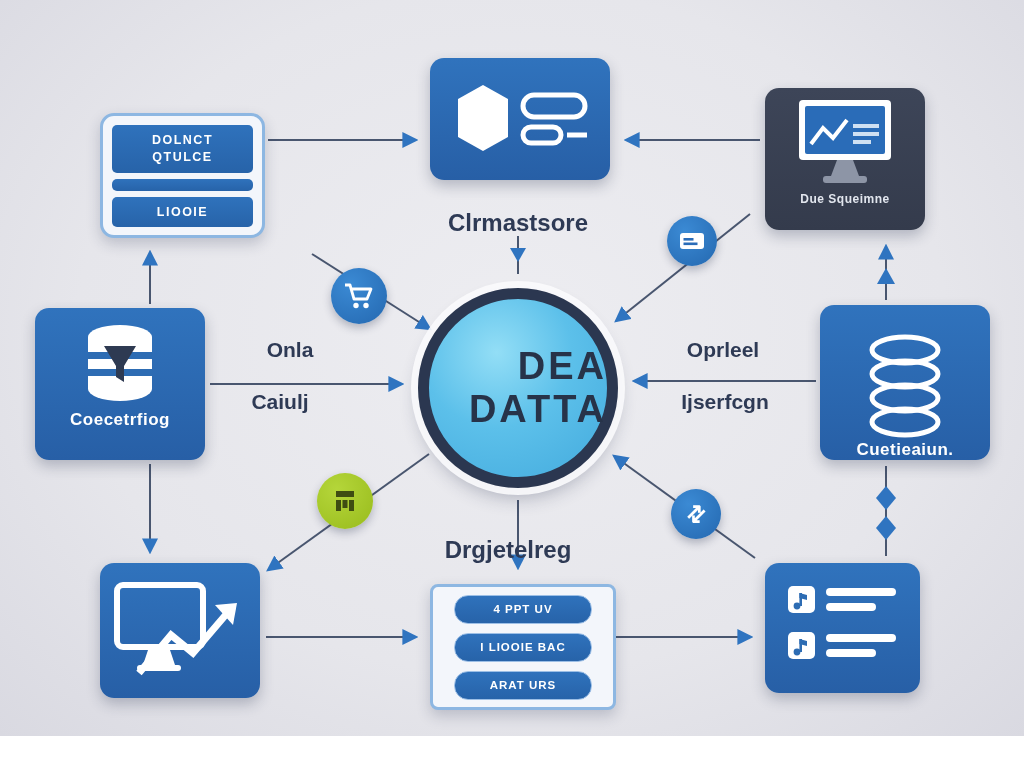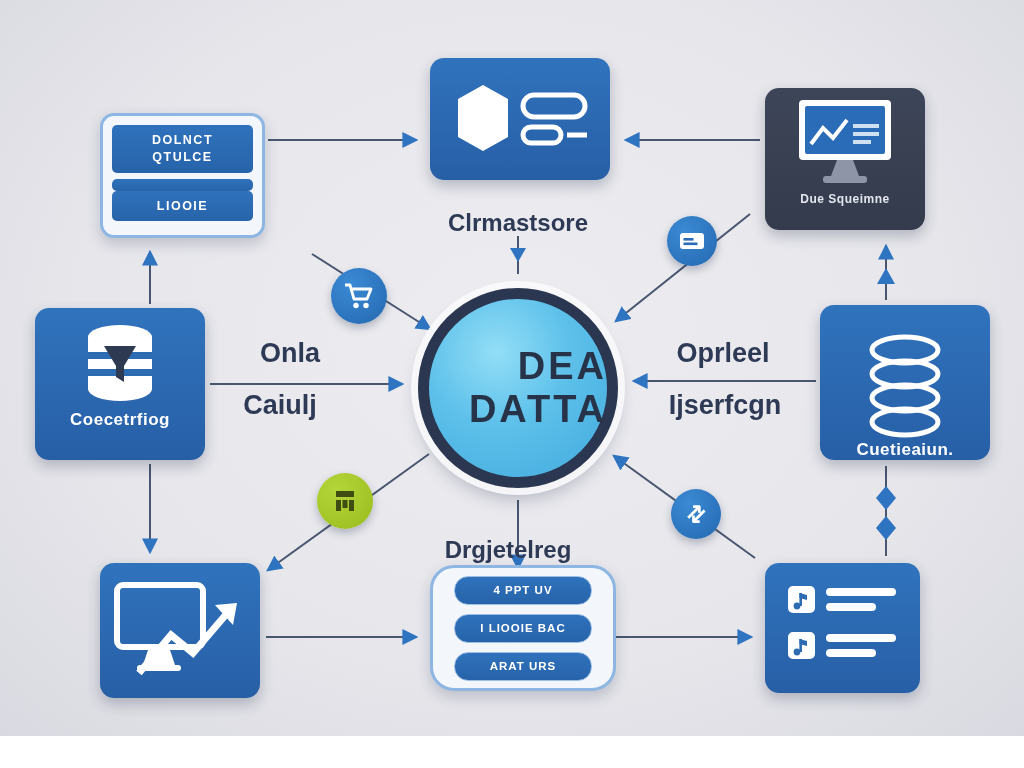--- a/index.html
+++ b/index.html
@@ -12,37 +12,37 @@
   .dark{background:linear-gradient(180deg,#3d4558,#343b4c);}
   .lightbox{background:#f3f6fb;border:3px solid #8db7e2;box-shadow:0 6px 14px rgba(40,50,80,.22);}
 
   
   .tl-card{left:100px;top:113px;width:165px;height:125px;padding:9px;box-sizing:border-box;}
   .tl-bar{background:linear-gradient(180deg,#2f72bc,#2763a9);border-radius:5px;color:#fff;
     display:flex;flex-direction:column;align-items:center;justify-content:center;
     font-weight:bold;font-size:12.5px;letter-spacing:1.5px;}
   .tl-bar1{height:48px;line-height:1.35;}
   .tl-bar2{height:12px;margin-top:6px;}
-  .tl-bar3{height:30px;margin-top:0;}
+  .tl-bar3{height:30px;margin-top:6px;}
 
   
   .tc-node{left:430px;top:58px;width:180px;height:122px;display:flex;align-items:center;justify-content:center;}
 
   
   .tr-node{left:765px;top:88px;width:160px;height:142px;display:flex;flex-direction:column;align-items:center;}
   .tr-label{margin-top:2px;color:#e2e6ee;font-weight:bold;font-size:12px;letter-spacing:.5px;}
 
   
   .left-node{left:35px;top:308px;width:170px;height:152px;display:flex;flex-direction:column;align-items:center;justify-content:flex-start;padding-top:14px;box-sizing:border-box;}
   .right-node{left:820px;top:305px;width:170px;height:155px;display:flex;flex-direction:column;align-items:center;padding-top:12px;box-sizing:border-box;justify-content:flex-end;}
   .side-label{color:#fff;font-weight:bold;font-size:17px;letter-spacing:.5px;margin-top:2px;}
 
   
   .bl-node{left:100px;top:563px;width:160px;height:135px;display:flex;align-items:center;justify-content:center;}
-  .bc-box{left:430px;top:565px;width:180px;height:120px;border-radius:24px;display:flex;flex-direction:column;align-items:center;justify-content:center;gap:9px;}
+  .bc-box{left:430px;top:584px;width:180px;height:120px;border-radius:8px;display:flex;flex-direction:column;align-items:center;justify-content:center;gap:9px;}
   .pill{width:136px;height:27px;border-radius:14px;background:linear-gradient(180deg,#2f72bc,#2763a9);
     color:#fff;font-weight:bold;font-size:11.5px;letter-spacing:1px;display:flex;align-items:center;justify-content:center;
     border:1px solid #9cbfe6;}
   .br-node{left:765px;top:563px;width:155px;height:130px;display:flex;align-items:center;justify-content:center;}
 
   
   .center-circle{position:absolute;left:418px;top:288px;width:200px;height:200px;z-index:2;
     box-sizing:border-box;border-radius:50%;
     background:radial-gradient(circle at 38% 30%, #93def6 0%, #5cc0ea 45%, #43aadd 100%);
     border:11px solid #2b3750;
@@ -58,21 +58,21 @@
   .cart-badge{left:331px;top:268px;width:56px;height:56px;}
   .card-badge{left:667px;top:216px;width:50px;height:50px;}
   .green-badge{left:317px;top:473px;width:56px;height:56px;}
   .swap-badge{left:671px;top:489px;width:50px;height:50px;}
   .swap-glyph{color:#fff;font-size:22px;font-weight:bold;transform:rotate(-45deg);}
 
   
   .diagram-label{position:absolute;z-index:2;font-weight:bold;color:#2e3a55;text-align:center;}
   .lbl-tc{left:408px;top:209px;width:220px;font-size:24px;}
   .lbl-bc{left:398px;top:536px;width:220px;font-size:24px;}
-  .edge-label{position:absolute;z-index:2;font-weight:bold;color:#2e3a55;text-align:center;font-size:27px;}
+  .edge-label{position:absolute;z-index:2;font-weight:bold;color:#2e3a55;text-align:center;font-size:21px;}
   .lbl-onla{left:235px;top:338px;width:110px;}
   .lbl-caiulj{left:215px;top:390px;width:130px;}
   .lbl-oprleel{left:658px;top:338px;width:130px;}
   .lbl-ijserfcgn{left:650px;top:390px;width:150px;}
 </style>
 </head>
 <body>
 
 <div class="canvas">
 

